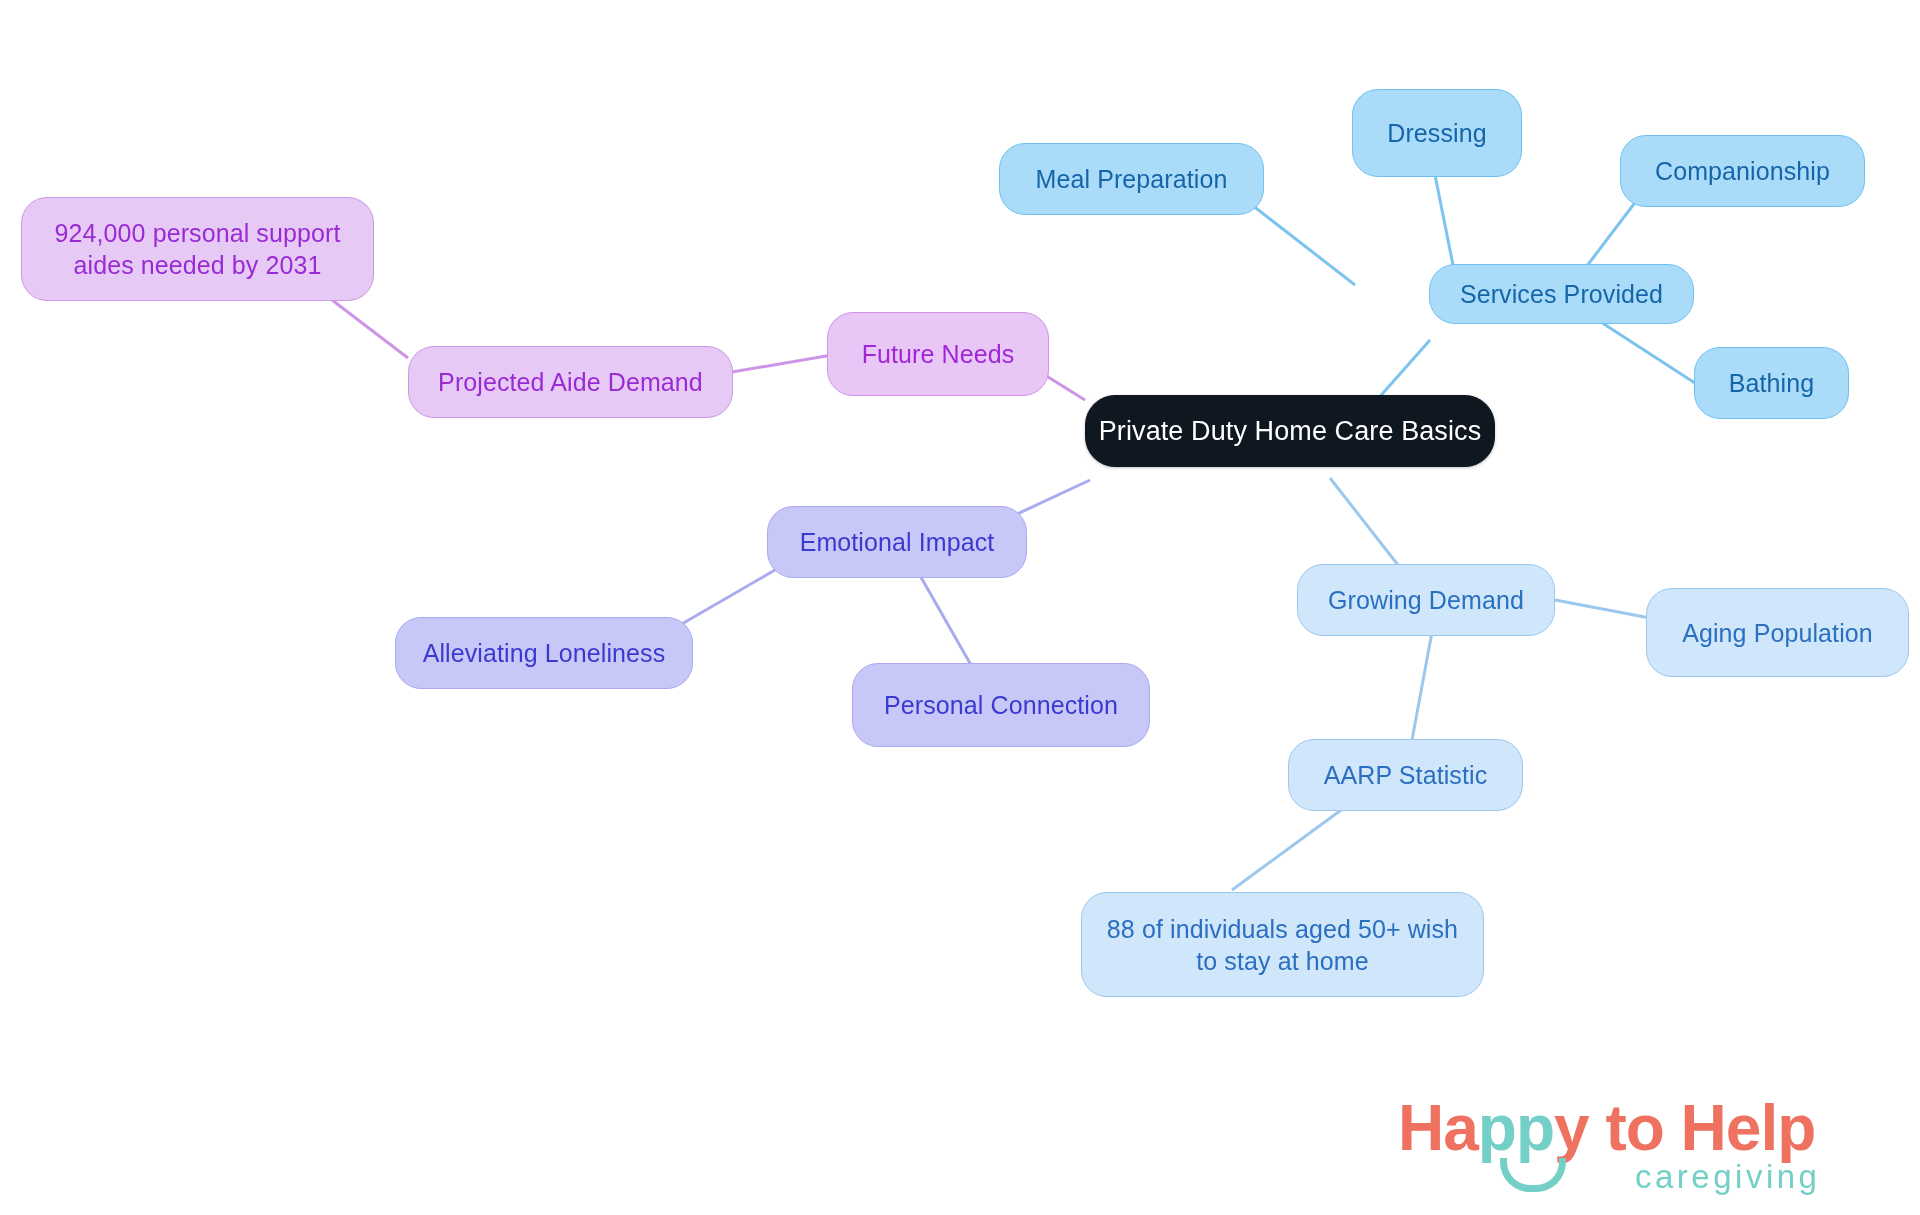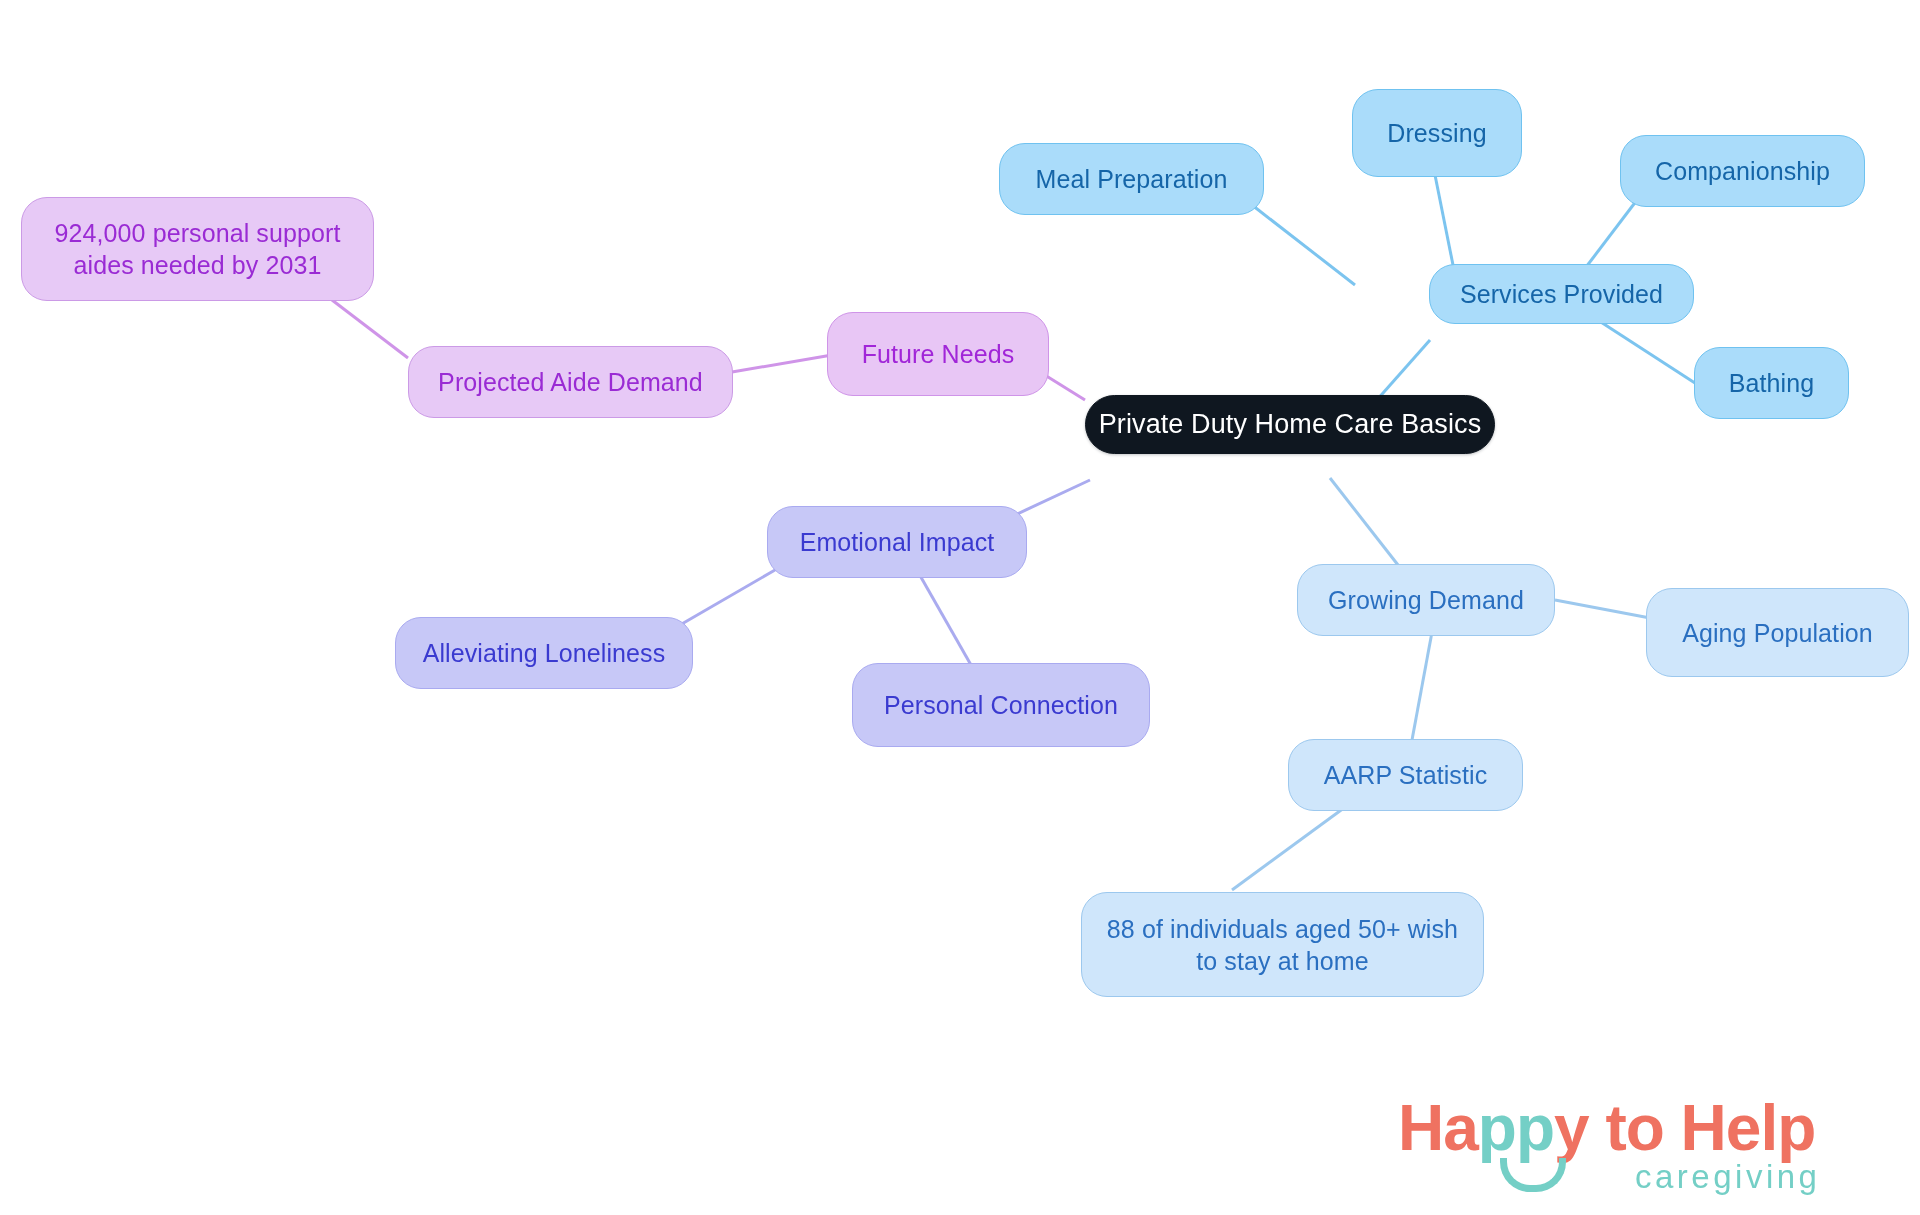--- a/index.html
+++ b/index.html
@@ -163,21 +163,21 @@
 
     <path d="M 918 572 L 975 672" stroke="#aaabef" stroke-width="3" fill="none"></path>
 
     <path d="M 1085 400 L 1040 372" stroke="#cf94e8" stroke-width="3" fill="none"></path>
 
     <path d="M 832 355 L 732 372" stroke="#cf94e8" stroke-width="3" fill="none"></path>
 
     <path d="M 408 358 L 332 300" stroke="#cf94e8" stroke-width="3" fill="none"></path>
   </svg>
 
-  <div class="node node-root" style="left:1085px; top:395px; width:410px; height:59px;">
+  <div class="node node-root" style="left:1085px; top:395px; width:410px; height:72px;">
     <span>Private Duty Home Care Basics</span>
   </div>
 
   <div class="node node-blue" style="left:1405px; top:264px; width:265px; height:60px;margin-left:24px;">
     <span>Services Provided</span>
   </div>
 
   <div class="node node-blue" style="left:999px; top:143px; width:265px; height:72px;">
     <span>Meal Preparation</span>
   </div>

